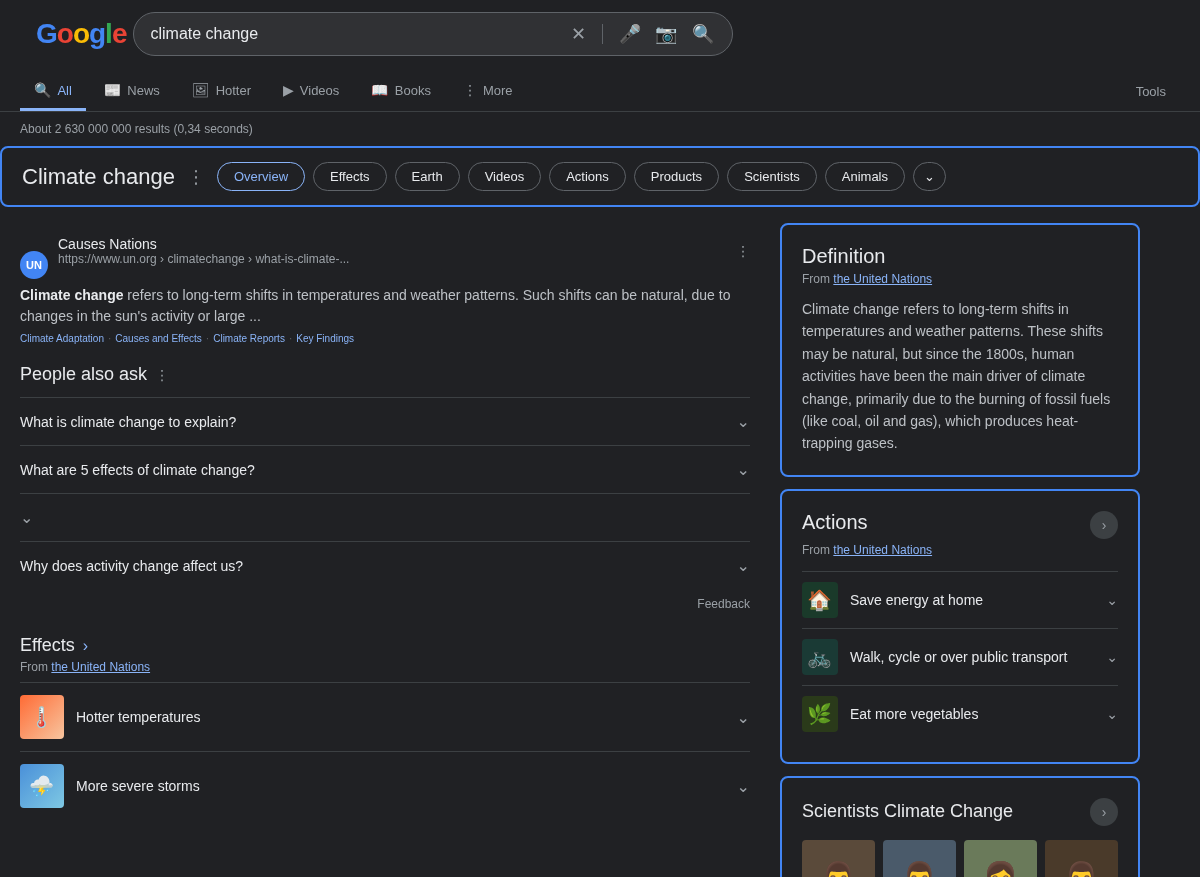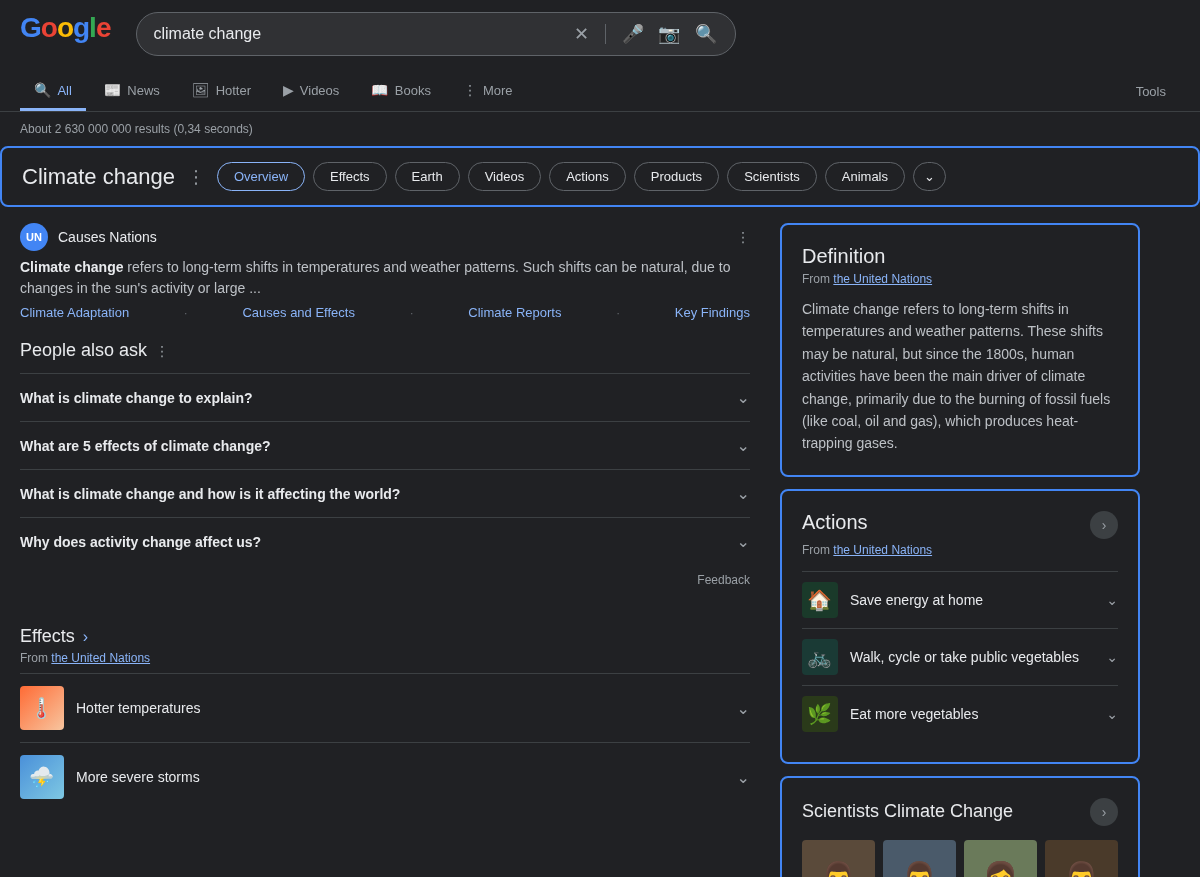--- a/index.html
+++ b/index.html
@@ -9,22 +9,23 @@
       font-family: Arial, sans-serif;
       font-size: 14px;
       min-height: 877px;
       width: 1200px;
       overflow-x: hidden;
     }
 
     
     .header {
       display: flex;
-      padding: 12px 20px;
-      gap: 26px;
+      align-items: center;
+      padding: 12px 36px;
+      gap: 7px;
       background: #202124;
     }
     .google-logo {
       font-size: 28px;
       font-weight: bold;
       color: #4285f4;
       letter-spacing: -1px;
       white-space: nowrap;
       flex-shrink: 0;
     }
@@ -192,20 +193,21 @@
       height: 28px;
       border-radius: 50%;
       background: #4285f4;
       display: flex;
       align-items: center;
       justify-content: center;
       font-size: 11px;
       font-weight: bold;
       color: white;
       flex-shrink: 0;
+      margin-top: 28px;
     }
     .source-info {
       flex: 1;
     }
     .source-name {
       font-size: 14px;
       color: #e8eaed;
     }
     .source-url {
       font-size: 12px;
@@ -224,55 +226,54 @@
     }
     .result-snippet {
       font-size: 14px;
       color: #bdc1c6;
       line-height: 1.5;
       margin-bottom: 6px;
     }
     .result-snippet strong { color: #e8eaed; font-weight: 600; }
     .result-links {
       display: flex;
-      gap: 24px;
+      gap: 4px;
       flex-wrap: wrap;
-      font-size: 13px;
-      justify-content: space-between;
+      font-size: 10px;
     }
     .result-link {
       color: #8ab4f8;
       cursor: pointer;
       text-decoration: none;
     }
     .result-link-sep { color: #5f6368; }
 
     
     .paa-section {
-      margin-bottom: 31px;
+      margin-bottom: 16px;
     }
     .paa-title {
       font-size: 18px;
       font-weight: 400;
       color: #e8eaed;
       margin-bottom: 12px;
       display: flex;
       align-items: center;
       gap: 8px;
     }
     .paa-item {
       border-top: 1px solid #3c4043;
       padding: 14px 0;
       display: flex;
       justify-content: space-between;
       align-items: center;
       cursor: pointer;
     }
     .paa-item:last-child { border-bottom: 1px solid #3c4043; }
-    .paa-q { font-size: 14px; color: #e8eaed; font-weight: bold; }
+    .paa-q { font-size: 14px; color: #e8eaed; }
     .paa-arrow { color: #9aa0a6; font-size: 16px; }
     .feedback-row {
       display: flex;
       justify-content: flex-end;
       padding: 8px 0;
     }
     .feedback-link {
       color: #9aa0a6;
       font-size: 12px;
       cursor: pointer;
@@ -538,20 +539,21 @@
 
 <div class="main-layout">
 
   <div class="left-col">
 
     <div class="source-result">
       <div class="source-header">
         <div class="source-favicon">UN</div>
         <div class="source-info">
           <div class="source-name">Causes Nations</div>
+          <div class="source-url">https://www.un.org › climatechange › what-is-climate-...</div>
         </div>
         <span class="source-more">⋮</span>
       </div>
       <div class="result-snippet">
         <strong>Climate change</strong><span> refers to long-term shifts in temperatures and weather patterns. Such shifts can be natural, due to changes in the sun's activity or large ...</span>
       </div>
       <div class="result-links">
         <a class="result-link">Climate Adaptation</a>
         <span class="result-link-sep">·</span>
         <a class="result-link">Causes and Effects</a>
@@ -569,21 +571,20 @@
       </div>
       <div class="paa-item">
         <span class="paa-q">What is climate change to explain?</span>
         <span class="paa-arrow">⌄</span>
       </div>
       <div class="paa-item">
         <span class="paa-q">What are 5 effects of climate change?</span>
         <span class="paa-arrow">⌄</span>
       </div>
       <div class="paa-item">
-        <span class="paa-q">What is climate change and how is it affecting the world?</span>
         <span class="paa-arrow">⌄</span>
       </div>
       <div class="paa-item">
         <span class="paa-q">Why does activity change affect us?</span>
         <span class="paa-arrow">⌄</span>
       </div>
       <div class="feedback-row">
         <span class="feedback-link">Feedback</span>
       </div>
     </div>
@@ -635,21 +636,21 @@
       <div class="action-item">
         <div class="action-item-left">
           <div class="action-icon green">🏠</div>
           <span class="action-label">Save energy at home</span>
         </div>
         <span class="action-expand">⌄</span>
       </div>
       <div class="action-item">
         <div class="action-item-left">
           <div class="action-icon teal">🚲</div>
-          <span class="action-label">Walk, cycle or take public vegetables</span>
+          <span class="action-label">Walk, cycle or over public transport</span>
         </div>
         <span class="action-expand">⌄</span>
       </div>
       <div class="action-item">
         <div class="action-item-left">
           <div class="action-icon lime">🌿</div>
           <span class="action-label">Eat more vegetables</span>
         </div>
         <span class="action-expand">⌄</span>
       </div>

